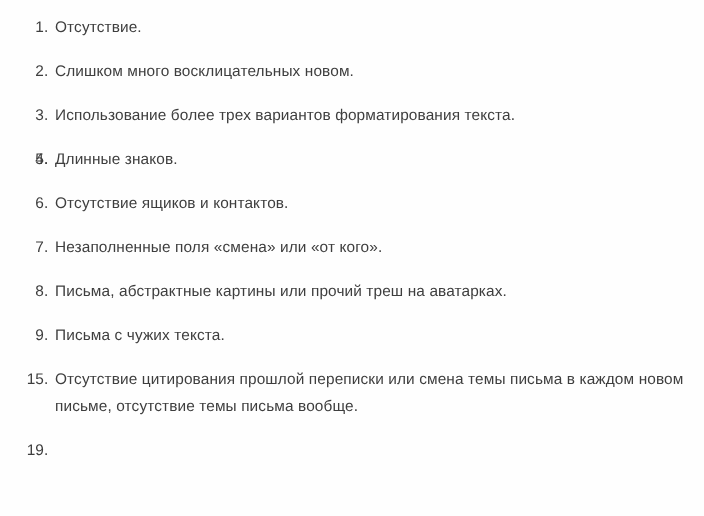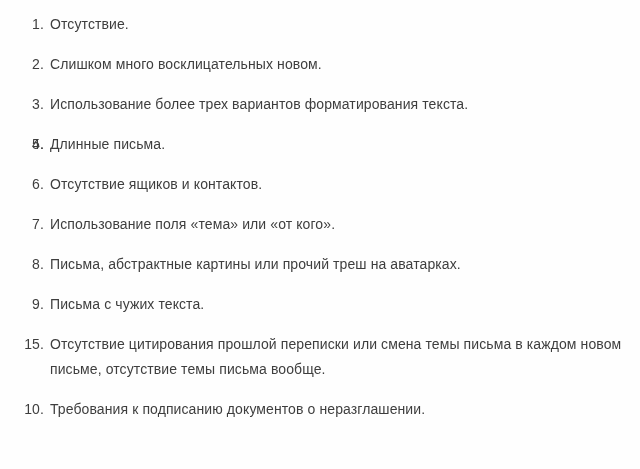--- a/index.html
+++ b/index.html
@@ -44,21 +44,21 @@
 </style>
 </head>
 <body style="background: rgb(254, 254, 254);">
 
 <div class="page">
   <ol class="numbered-list" style="color: rgb(62, 62, 62);">
       <li><span class="num">1.</span><span class="txt">Отсутствие.</span></li>
       <li><span class="num">2.</span><span class="txt">Слишком много восклицательных новом.</span></li>
       <li><span class="num">3.</span><span class="txt">Использование более трех вариантов форматирования текста.</span></li>
       <li><span class="num">4.</span></li>
-      <li><span class="num">5.</span><span class="txt">Длинные письма.</span></li>
+      <li><span class="num">5.</span><span class="txt">Длинные знаков.</span></li>
       <li><span class="num">6.</span><span class="txt">Отсутствие ящиков и контактов.</span></li>
-      <li><span class="num">7.</span><span class="txt">Использование поля «тема» или «от кого».</span></li>
+      <li><span class="num">7.</span><span class="txt">Незаполненные поля «смена» или «от кого».</span></li>
       <li><span class="num">8.</span><span class="txt">Письма, абстрактные картины или прочий треш на аватарках.</span></li>
       <li><span class="num">9.</span><span class="txt">Письма с чужих текста.</span></li>
       <li><span class="num">15.</span><span class="txt">Отсутствие цитирования прошлой переписки или смена темы письма в каждом новом письме, отсутствие темы письма вообще.</span></li>
-      <li><span class="num">10.</span><span class="txt">Требования к подписанию документов о неразглашении.</span></li>
+      <li><span class="num">19.</span></li>
     </ol>
 </div>
 
 </body></html>

